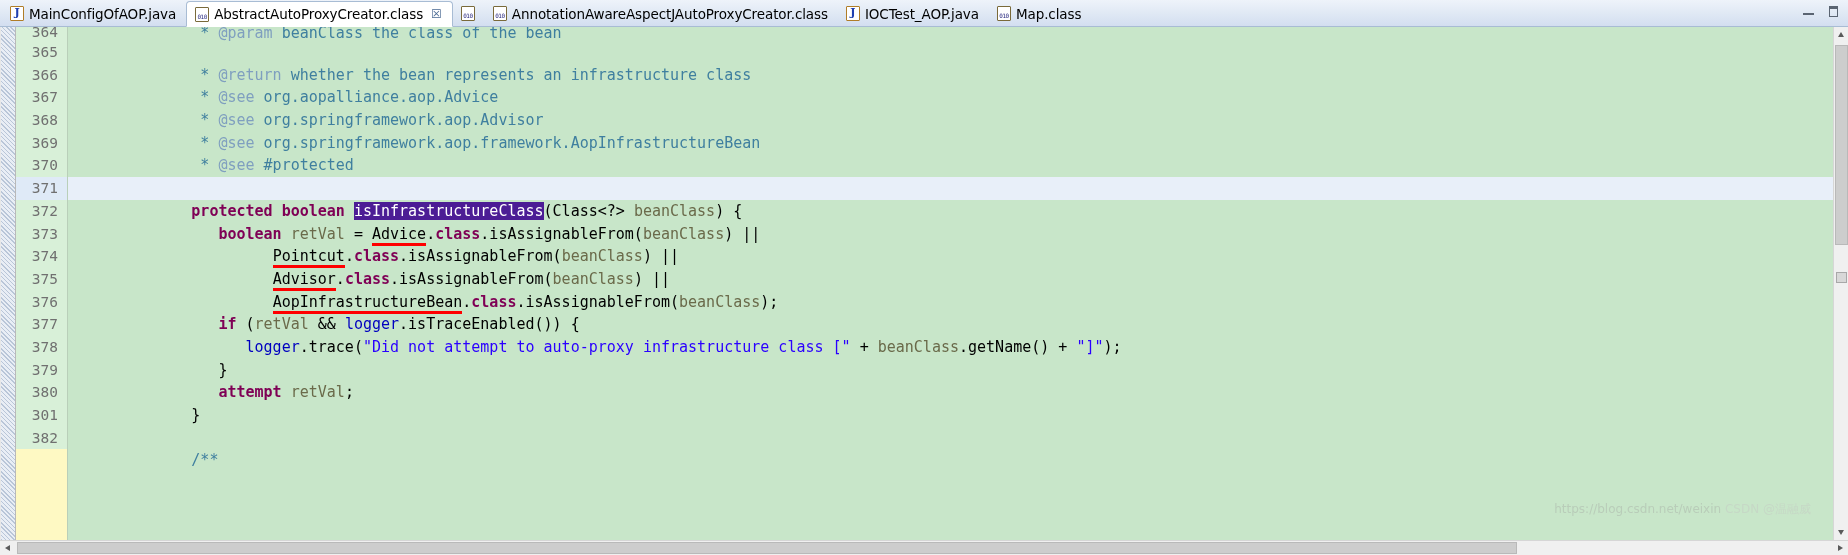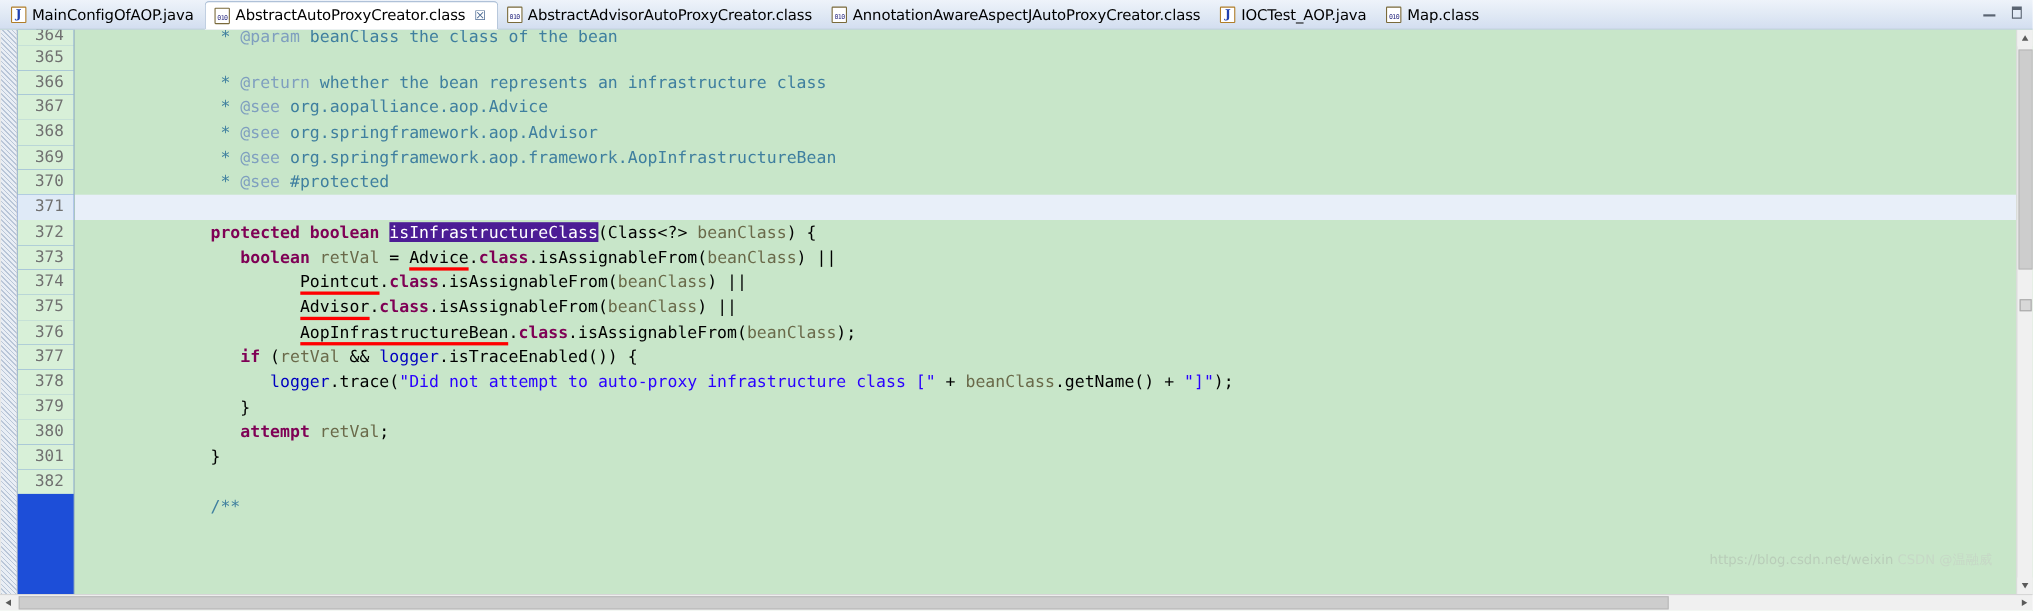--- a/index.html
+++ b/index.html
@@ -146,21 +146,21 @@
     left: 1px; top: 0; bottom: 0;
     width: 14px;
     background:
       repeating-linear-gradient(45deg,
         #b9c6d8 0px, #b9c6d8 1px,
         #e9eef5 1px, #e9eef5 3px);
   }
   .linenum-col {
     width: 52px;
     min-width: 52px;
-    background: #1d4ed8;
+    background: #fef9c3;
     border-right: 1px solid #b9cfb9;
     padding-top: 0;
     text-align: right;
     position: relative;
   }
   .code-col {
     flex: 1;
     position: relative;
     background: #c8e6c9;
     overflow: hidden;
@@ -307,21 +307,20 @@
     </div>
 
     <div class="tab active">
       <span class="ficon cls"></span>
       <span class="label">AbstractAutoProxyCreator.class</span>
       <span class="closer">☒</span>
     </div>
 
     <div class="tab inactive">
       <span class="ficon cls"></span>
-      <span class="label">AbstractAdvisorAutoProxyCreator.class</span>
     </div>
 
     <div class="tab inactive">
       <span class="ficon cls"></span>
       <span class="label">AnnotationAwareAspectJAutoProxyCreator.class</span>
     </div>
 
     <div class="tab inactive">
       <span class="ficon java"></span>
       <span class="label">IOCTest_AOP.java</span>

